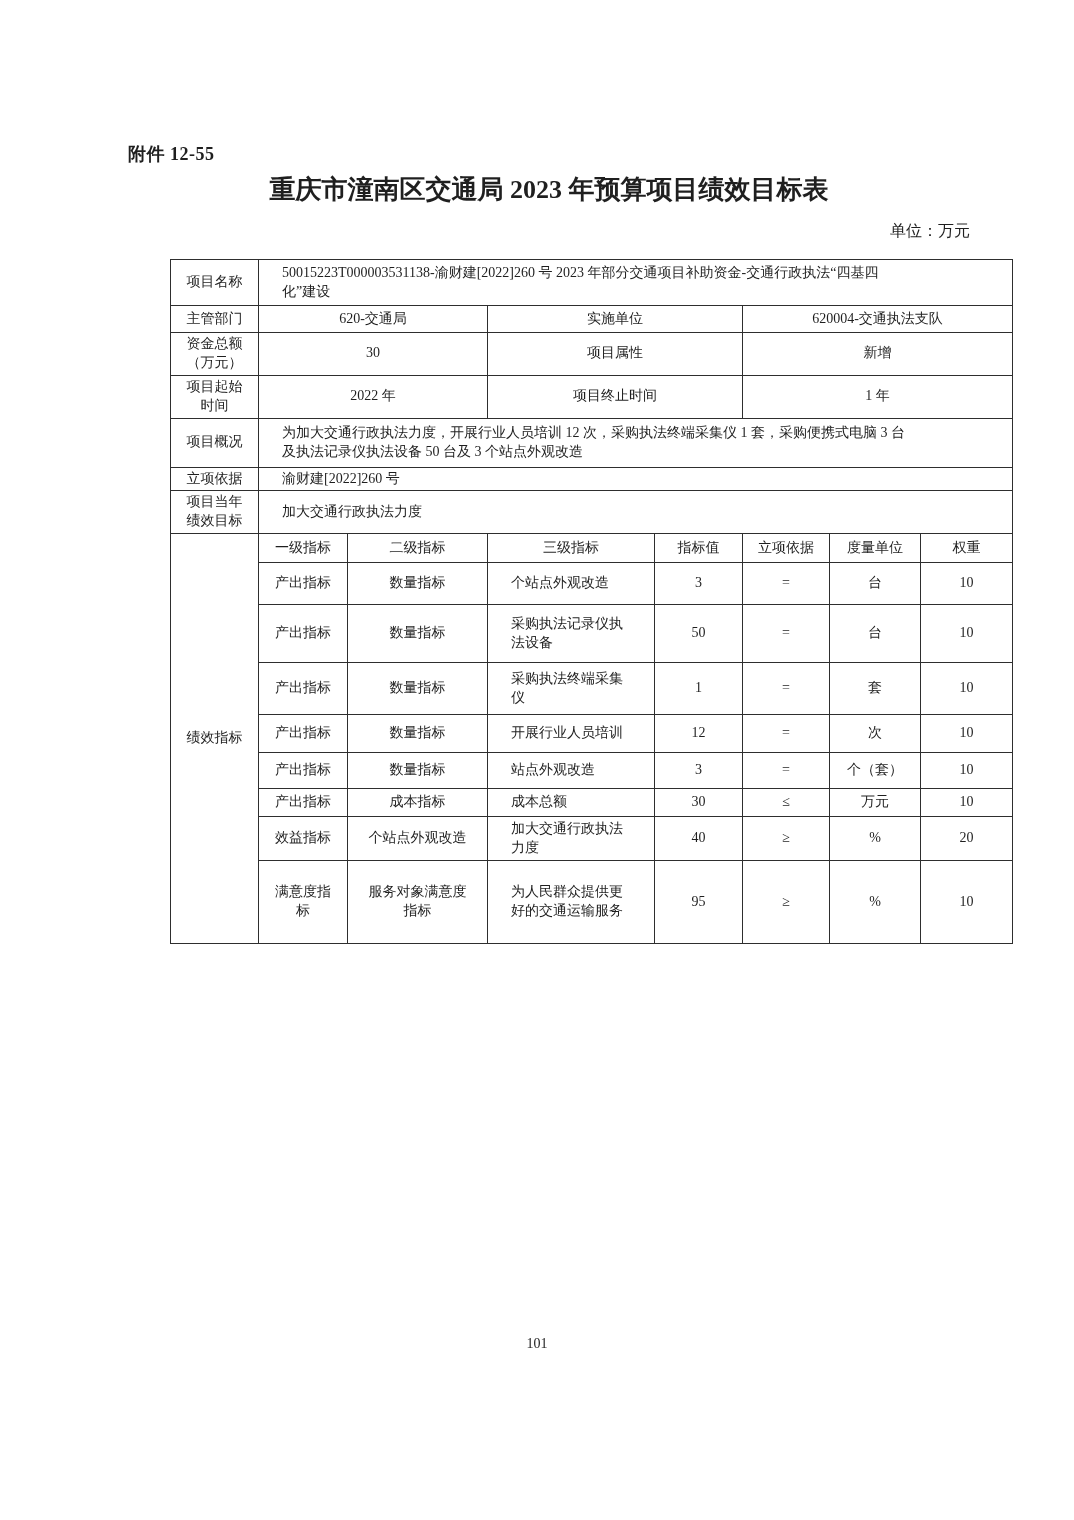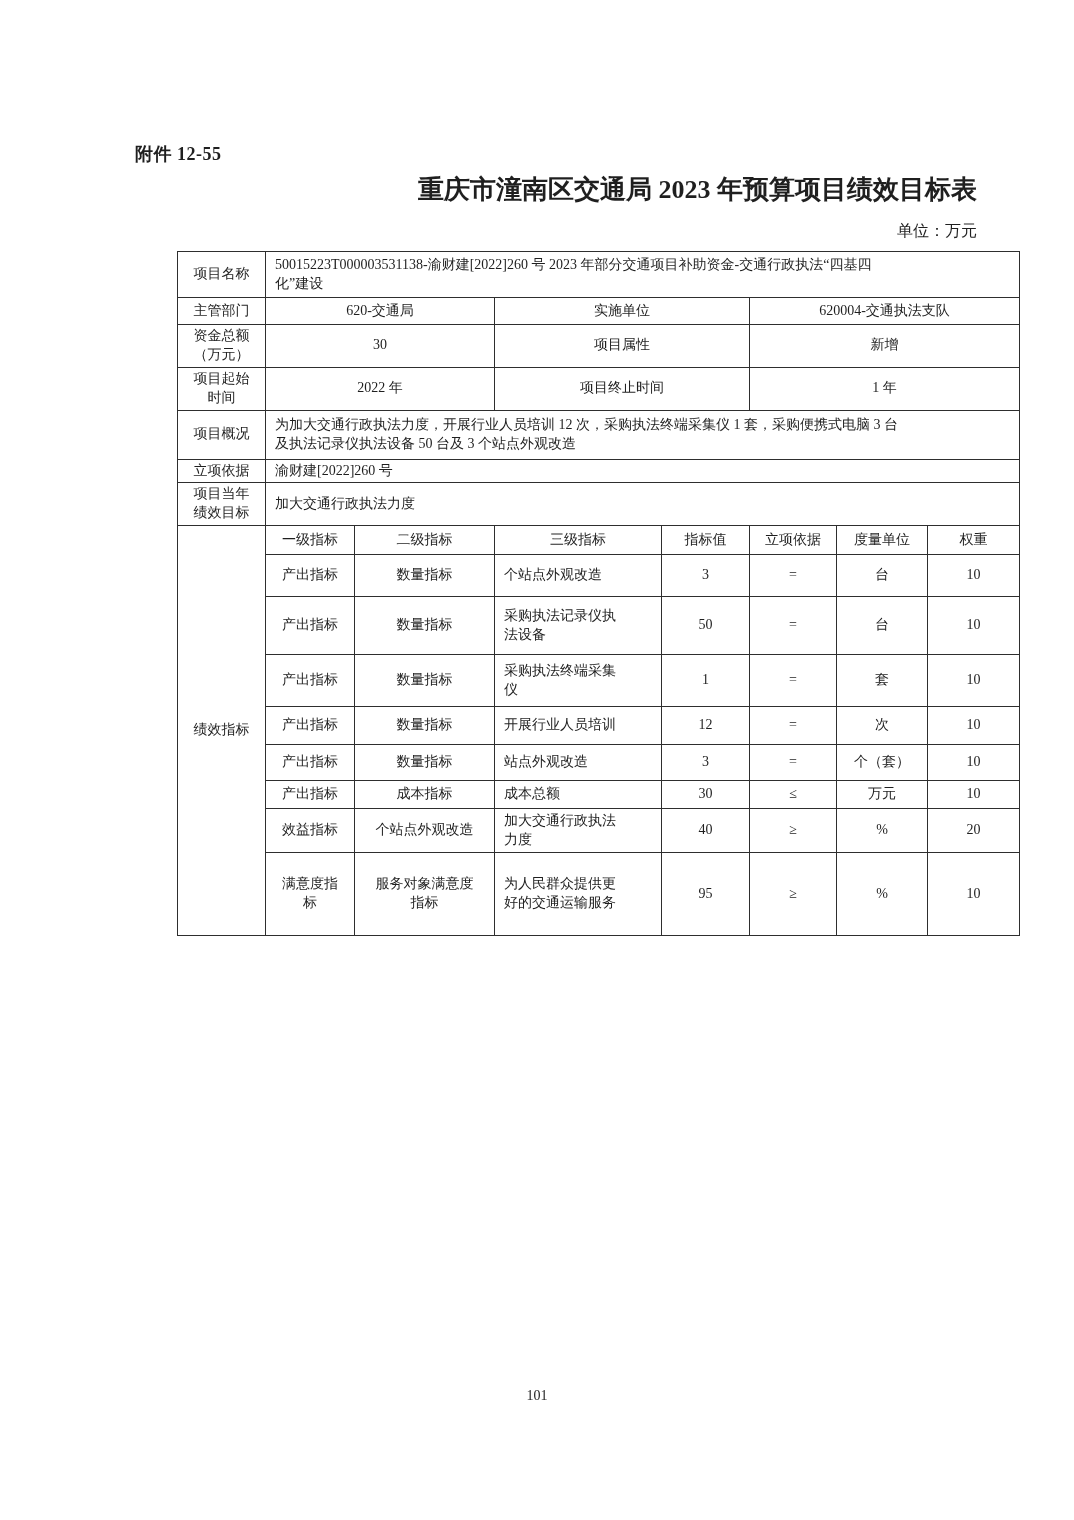--- a/index.html
+++ b/index.html
@@ -10,37 +10,37 @@
     color: #1f1f1f;
     position: relative;
   }
   .page {
     position: absolute; left: 0; top: 0;
     width: 1074px; height: 1520px;
     background: #ffffff;
   }
   .content {
     position: absolute;
-    left: 135px; top: 142px;
+    left: 128px; top: 142px;
     width: 842px;
   }
   .attachment {
     font-size: 18px;
     font-weight: bold;
     letter-spacing: 0.5px;
   }
   .doc-title {
     margin-top: 6px;
-    text-align: right;
+    text-align: center;
     font-size: 26px;
     font-weight: bold;
   }
   .unit-note {
     margin-top: 14px;
-    margin-bottom: 9px;
+    margin-bottom: 17px;
     text-align: right;
     font-size: 16px;
   }
   table.main {
     border-collapse: collapse;
     table-layout: fixed;
     width: 842px;
     border: 1.5px solid #2e2e2e;
     margin-left: 42px;
   }
@@ -49,25 +49,25 @@
     font-size: 14px;
     line-height: 1.35;
     vertical-align: middle;
     text-align: center;
     padding: 2px 5px;
     white-space: pre-line;
     overflow: hidden;
   }
   table.main td.left {
     text-align: left;
-    padding-left: 9px;
+    padding-left: 23px;
   }
   .footer-pagenum {
     position: absolute;
-    left: 0; top: 1388px;
+    left: 0; top: 1336px;
     width: 1074px;
     text-align: center;
     font-size: 14px;
   }
 </style>
 </head>
 <body>
 
 <div class="page">
   <div class="content">

